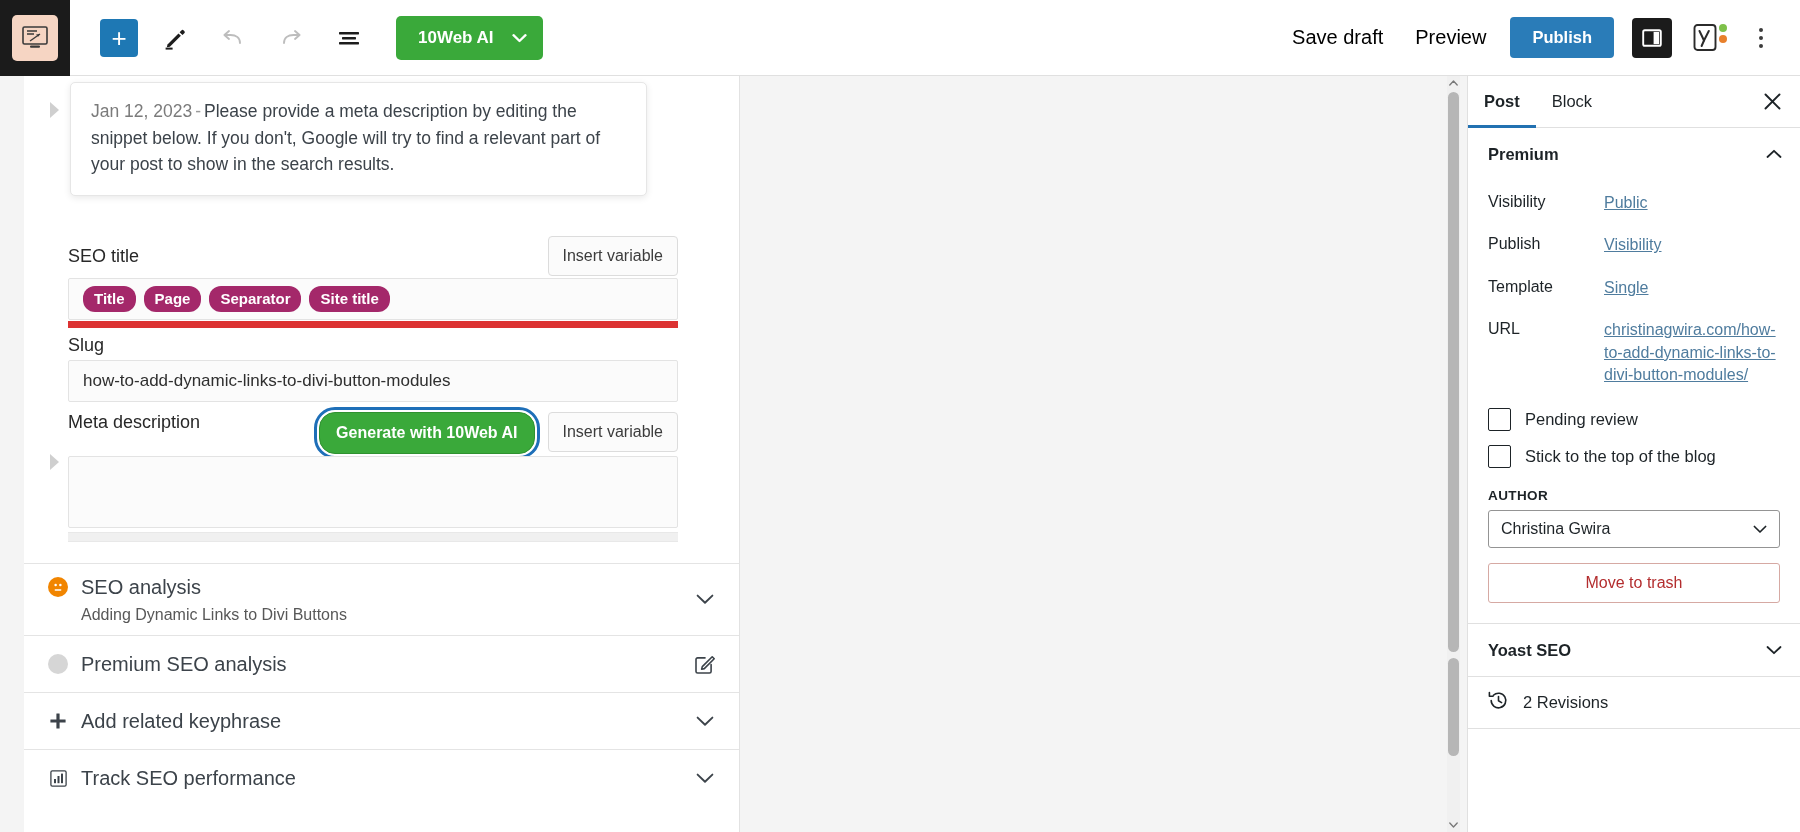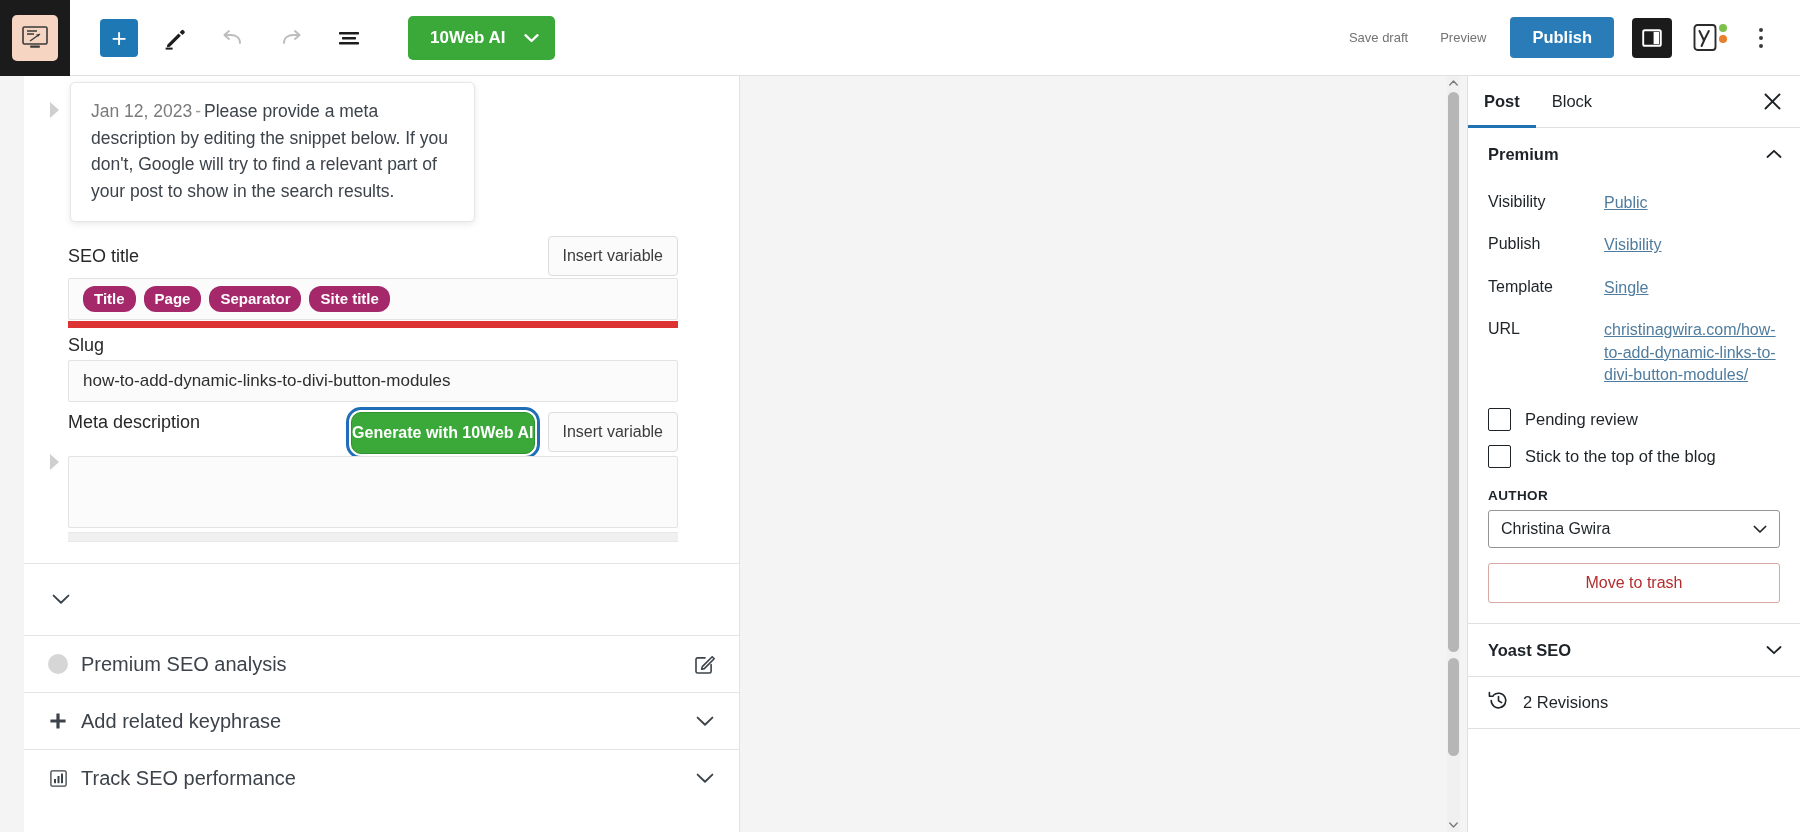--- a/index.html
+++ b/index.html
@@ -41,29 +41,29 @@
     margin-right: 14px;
   }
   .tb-add .plus { color: #fff; font-size: 26px; line-height: 1; font-weight: 300; }
   .tb-icon-btn { margin-right: 12px; }
   .tenweb-btn {
     display: flex; align-items: center; gap: 18px;
     background: #3aa93a; color: #fff;
     border: none; border-radius: 5px;
     height: 44px; padding: 0 16px 0 22px;
     font-size: 17px; font-weight: 700; cursor: pointer;
-    margin-left: 24px;
+    margin-left: 12px;
   }
   .tb-right {
     margin-left: auto; display: flex; align-items: center; gap: 0px;
     padding-right: 22px;
   }
   .link-btn {
     background: none; border: none; cursor: pointer;
-    color: #737373; font-size: 13px; padding: 8px 16px;
+    color: #000000; font-size: 20px; padding: 8px 16px;
   }
   .publish-btn {
     background: #2a7cb8; color: #fff; border: none; border-radius: 4px;
     font-size: 16.5px; font-weight: 600; padding: 11px 22px; cursor: pointer;
     margin-left: 8px;
   }
   .sidebar-toggle {
     width: 40px; height: 40px; border-radius: 4px; background: #1b1b1b;
     display: flex; align-items: center; justify-content: center; cursor: pointer;
     margin-left: 18px;
@@ -94,21 +94,21 @@
     overflow: hidden;
   }
   .panel-arrow-l {
     position: absolute; left: 26px; width: 0; height: 0;
     border-top: 8px solid transparent; border-bottom: 8px solid transparent;
     border-left: 9px solid #cfcfcf;
   }
 
   
   .snippet-help {
-    position: absolute; left: 46px; top: 6px; width: 405px;
+    position: absolute; left: 46px; top: 6px; width: 577px;
     background: #fff; border: 1px solid #e6e6e6; border-radius: 5px;
     box-shadow: 0 2px 7px rgba(0,0,0,0.09);
     padding: 15px 10px 17px 20px;
     font-size: 17.5px; line-height: 1.52; color: #3c434a;
   }
   .snippet-date { color: #7b7b7b; }
   .snippet-dash { color: #9a9a9a; padding: 0 3px; }
 
   .field-label {
     font-size: 18px; color: #282828; font-weight: 400;
@@ -128,22 +128,22 @@
     font-size: 15px; font-weight: 600; padding: 4px 11px 5px; cursor: pointer;
     line-height: 1.15;
   }
   .progress-bar {
     height: 7px; background: #dc3232; border-radius: 0; width: 100%;
   }
   .metadesc-box {
     background: #fbfbfb; border: 1px solid #e3e3e3; border-radius: 2px;
   }
   .gen-ai-btn {
-    background: #3aa93a; color: #fff; border: 1px solid #2f9130; border-radius: 10px;
-    font-size: 16px; font-weight: 700; padding: 11px 0; cursor: pointer;
+    background: #3aa93a; color: #fff; border: 1px solid #2f9130; border-radius: 16px;
+    font-size: 16px; font-weight: 700; padding: 11px 16px; cursor: pointer;
     outline: 3px solid #1e6fb8; outline-offset: 2px;
   }
   .hscroll-track {
     height: 10px; background: #f0f0f0; border-top: 1px solid #e8e8e8; border-bottom: 1px solid #e8e8e8;
   }
 
   
   .acc-row {
     border-top: 1px solid #e4e4e4;
     display: flex; align-items: center;
@@ -375,20 +375,33 @@
         <button class="insert-var-btn">Insert variable</button>
       </div>
 
       <div class="metadesc-box" style="position:absolute; left:44px; top:380px; width:610px; height:72px;"></div>
 
       <div class="hscroll-track" style="position:absolute; left:44px; top:456px; width:610px;"></div>
 
       <div style="position:absolute; left:0; top:487px; width:716px;">
 
         <div class="acc-row" style="height:72px;">
+          <div class="acc-main">
+            <div class="acc-head">
+              <span class="bullet-emoji">
+                <svg width="14" height="14" viewBox="0 0 14 14">
+                  <circle cx="4.6" cy="5" r="1.25" fill="#fff"></circle>
+                  <circle cx="9.4" cy="5" r="1.25" fill="#fff"></circle>
+                  <rect x="3.6" y="9.2" width="6.8" height="1.5" rx="0.7" fill="#fff"></rect>
+                </svg>
+              </span>
+              <span class="acc-title">SEO analysis</span>
+            </div>
+            <div class="acc-sub">Adding Dynamic Links to Divi Buttons</div>
+          </div>
           <span class="chev">
             <svg width="18" height="11" viewBox="0 0 18 11">
               <path d="M1.6 1.6 L9 8.8 L16.4 1.6" fill="none" stroke="#3c434a" stroke-width="1.9" stroke-linecap="round" stroke-linejoin="round"></path>
             </svg>
           </span>
         </div>
 
         <div class="acc-row" style="height:57px;">
           <div class="acc-main">
             <div class="acc-head">

